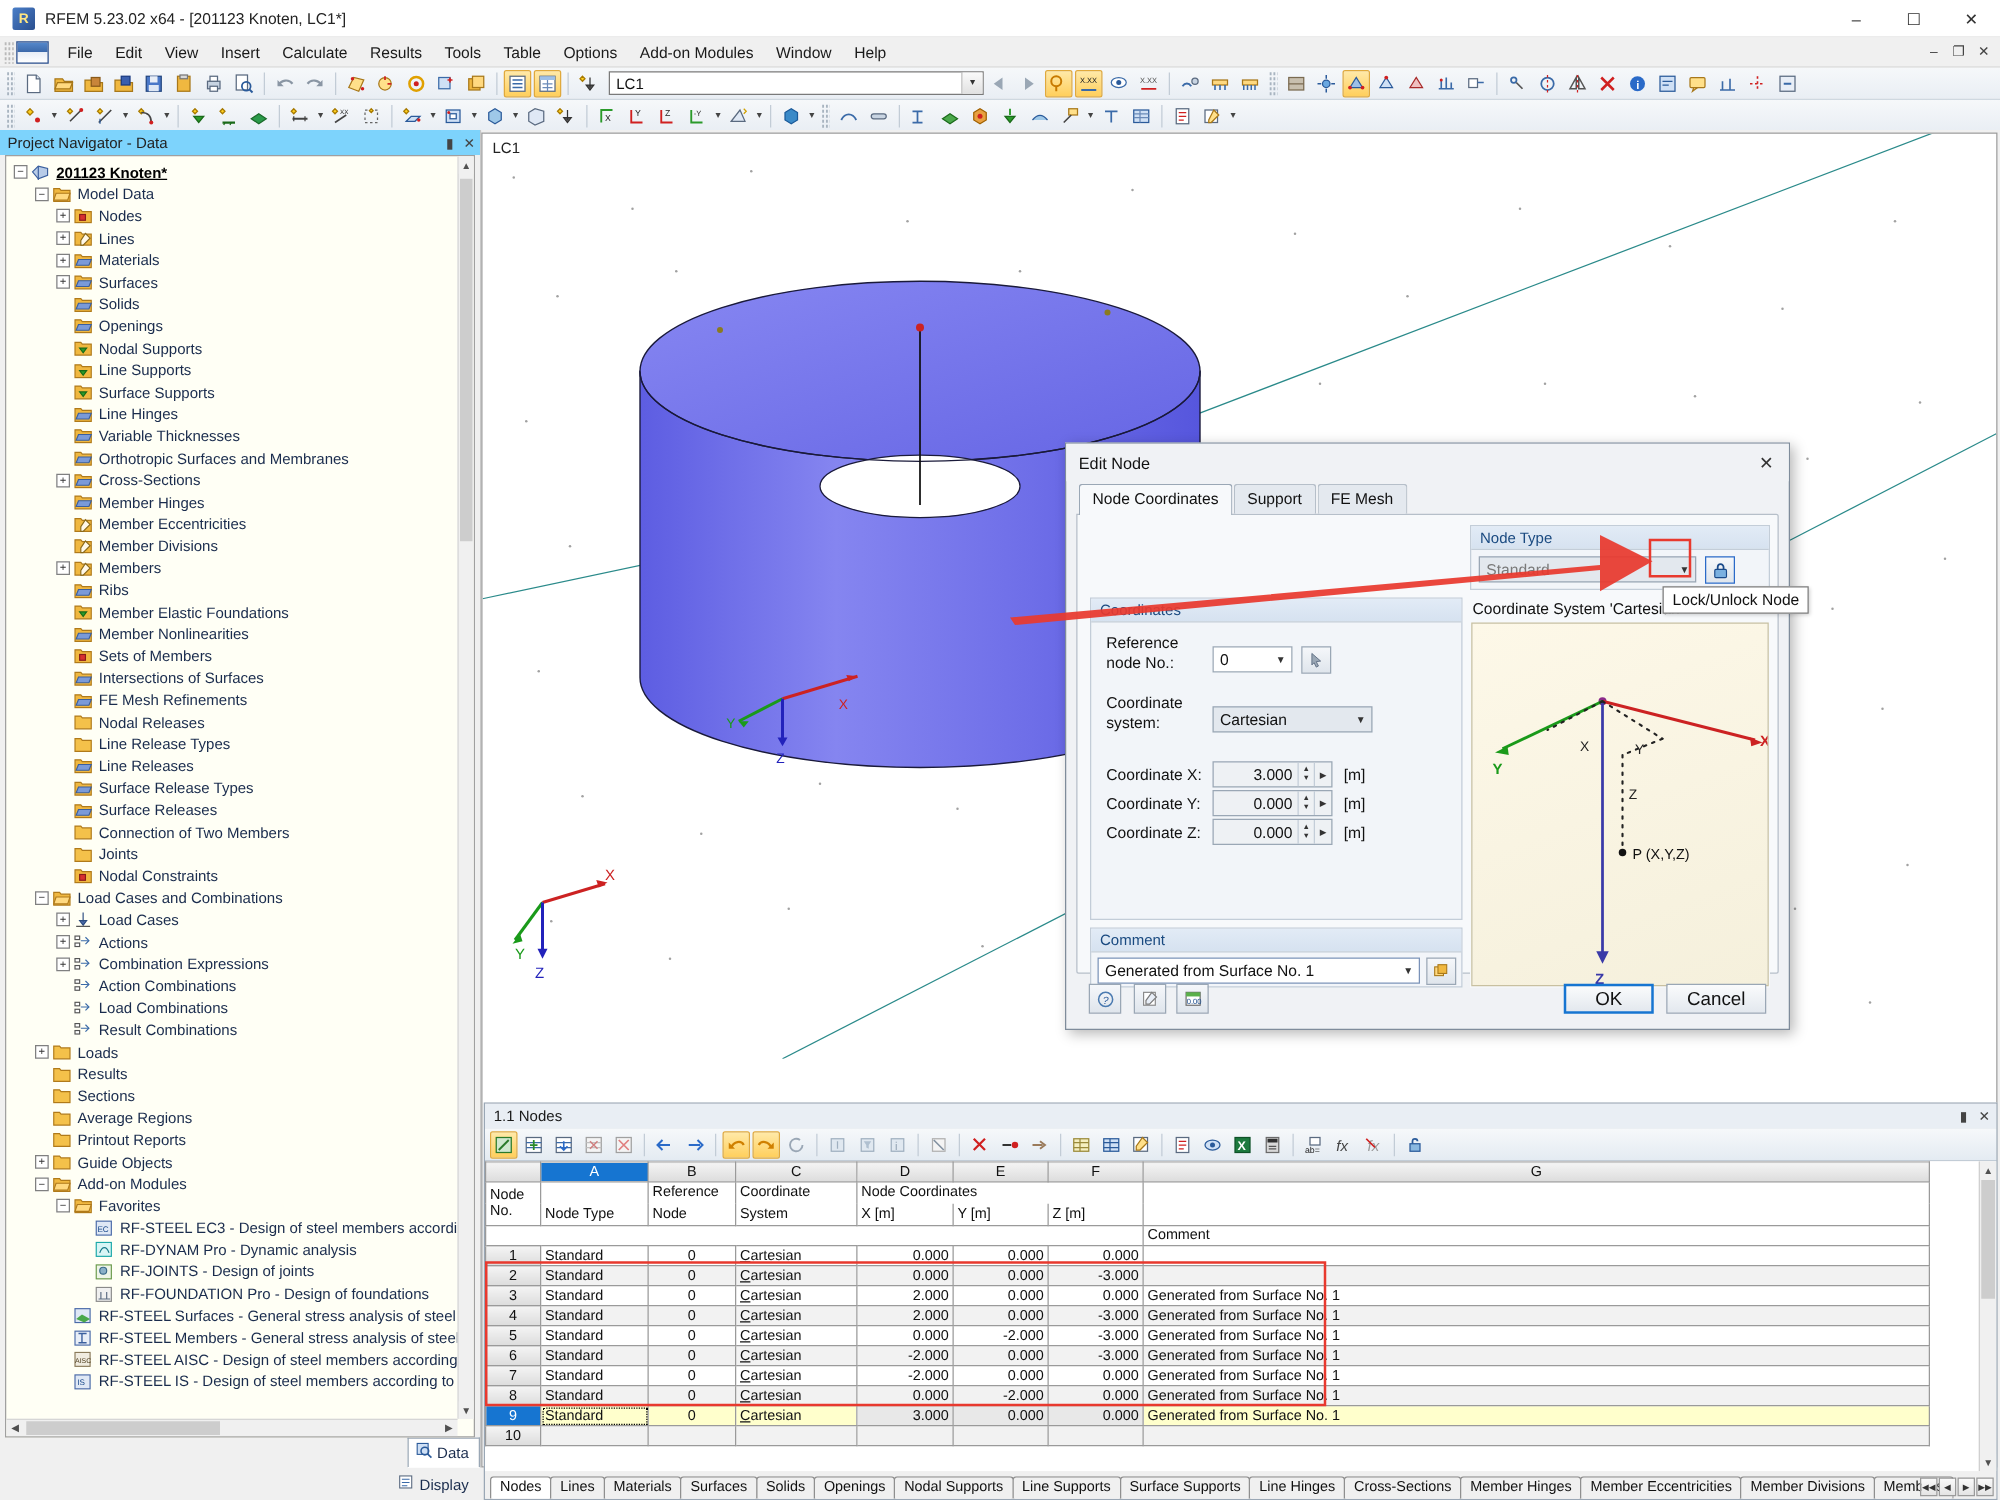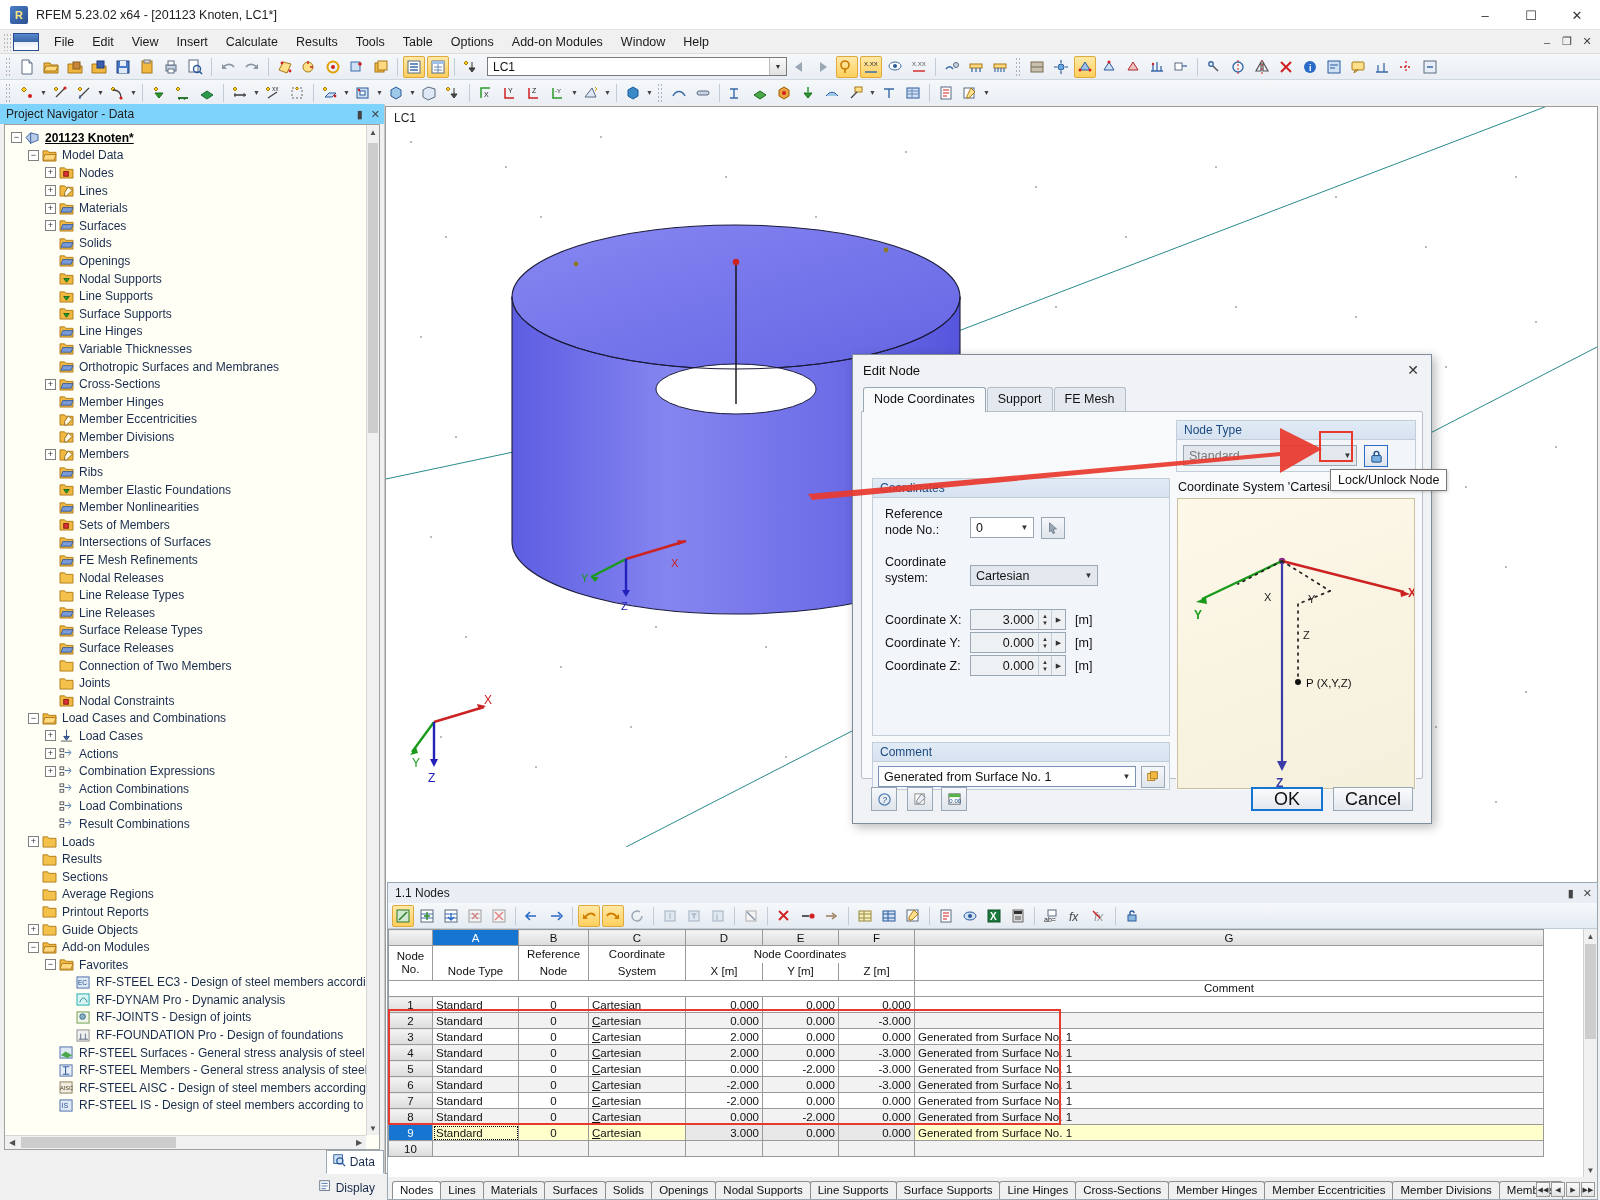--- a/index.html
+++ b/index.html
@@ -180,21 +180,21 @@
   .grid-scroll { position:absolute; left:0; top:0; right:14px; bottom:0; overflow:hidden;}
   table.grid { border-collapse: collapse; table-layout: fixed; width: 1155px; }
   table.grid td, table.grid th {
     border: 1px solid #9a9a9a; font-size: 11.5px; height: 16px; padding: 0 3px;
     font-weight: normal; color: #111; overflow: hidden; white-space: nowrap;
   }
   .colhdr {
     background: linear-gradient(180deg,#f4f4f4,#dcdcdc); text-align: center; font-size: 11.5px; color:#111;
   }
   .colhdr.selcol { background: #1675d1; color: #fff; }
-  .hdr2 { background: #ffffff; text-align: center; font-size: 11.5px; line-height:1.15; }
+  .hdr2 { background: #ffffff; text-align: left; font-size: 11.5px; line-height:1.15; }
   .rowhdr {
     background: linear-gradient(180deg,#f4f4f4,#dcdcdc); text-align: center; width: 44px;
   }
   .rowhdr.selrow { background: #1675d1; color: #fff; }
   .cell-txt { text-align: left; background:#fff; }
   .cell-num { text-align: right; background:#fff; }
   .cell-ctr { text-align: center; background:#fff; }
   .r-alt .cell-txt, .r-alt .cell-num, .r-alt .cell-ctr { background: #f2f2f2; }
   .r-sel .cell-txt, .r-sel .cell-num, .r-sel .cell-ctr { background: #ffffcc; }
   .r-sel .cell-num { background:#e8e8e8; }
@@ -296,21 +296,21 @@
     background: linear-gradient(180deg,#f5f7fa,#dfe5ec);
     display: flex; align-items: center; justify-content: center;
   }
   .csdiag { position:absolute; left:1px; right:1px; top:20px; bottom:1px;
             background: linear-gradient(160deg,#fdf8e8,#f5f0dc); overflow:hidden;}
   .dlg-footer { position: absolute; left: 8px; right: 8px; bottom: 6px; height: 34px; }
   .btn {
     height: 24px; border: 1px solid #9aa7b5;
     background: linear-gradient(180deg,#fafbfc,#e3e8ee);
     display: flex; align-items: center; justify-content: center;
-    font-size: 18px; color: #111;
+    font-size: 15px; color: #111;
   }
   .btn.primary { border: 2px solid #1675d1; }
   .tooltip {
     position: absolute; background: #ffffff; border: 1px solid #7a7a7a;
     font-size: 12.5px; color: #111; padding: 3px 7px; z-index: 60;
     box-shadow: 1px 1px 3px rgba(0,0,0,0.18);
   }
   .arrow-overlay { position: absolute; left: 0; top: 0; pointer-events: none; z-index: 50; }
   .hl-box { position:absolute; border:2px solid #e8392e; z-index:55; pointer-events:none;}
 </style>

